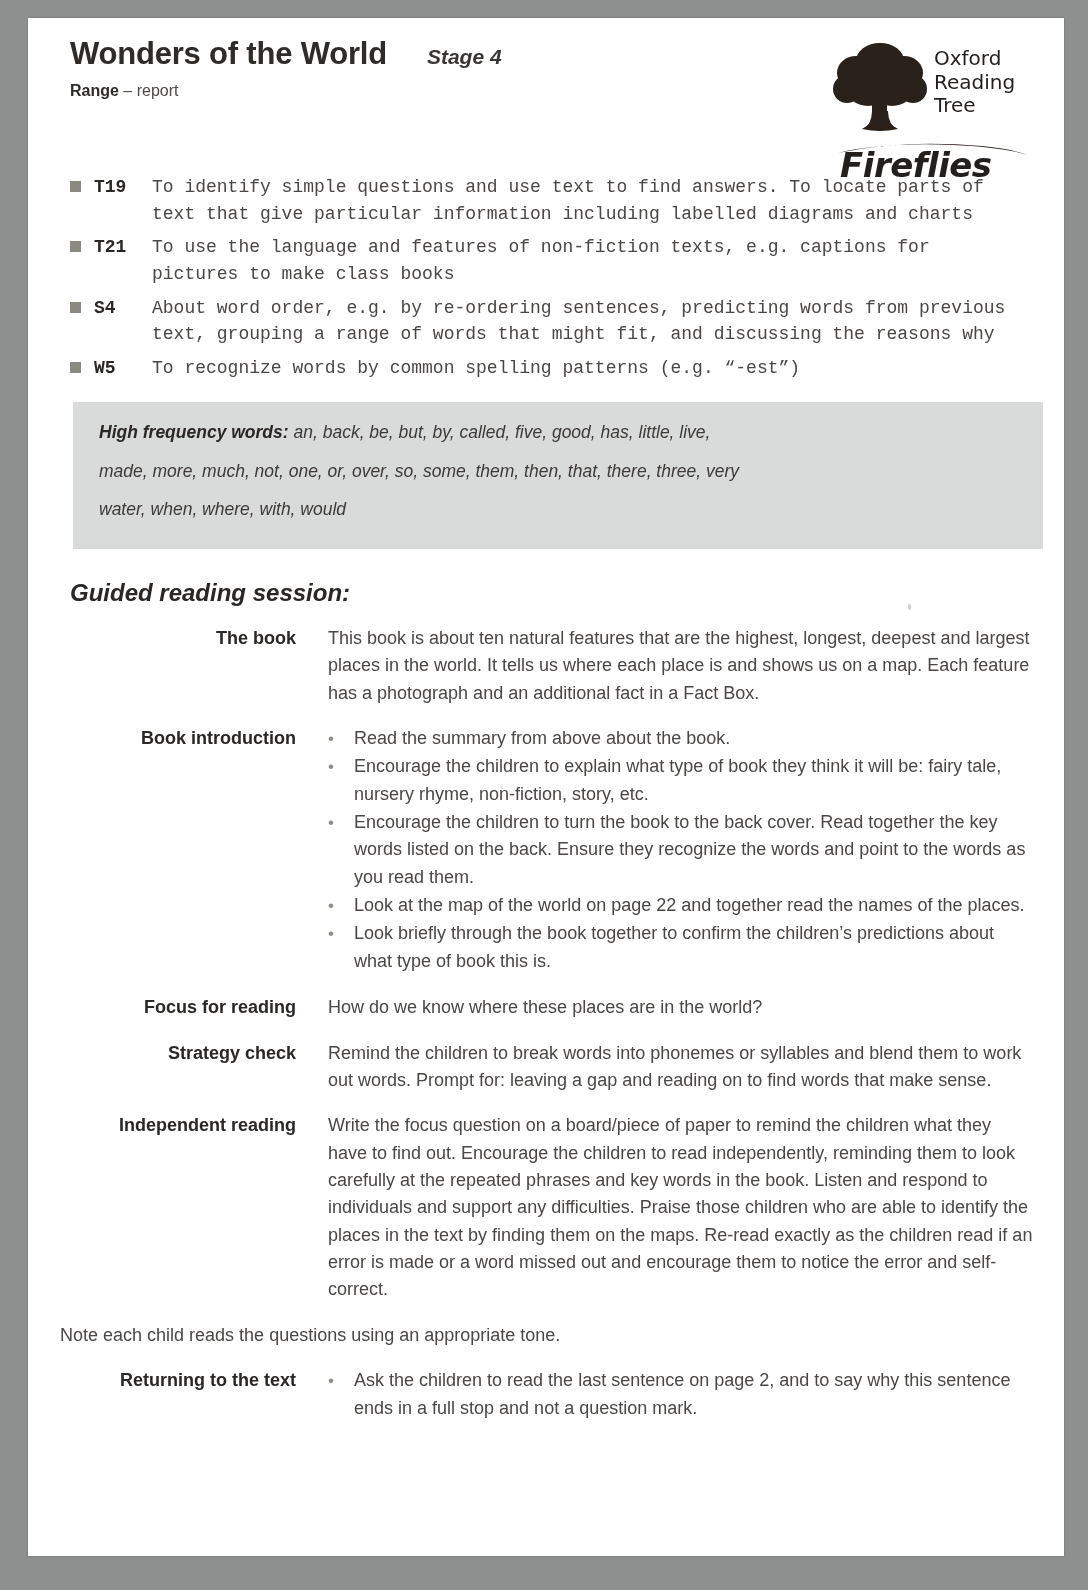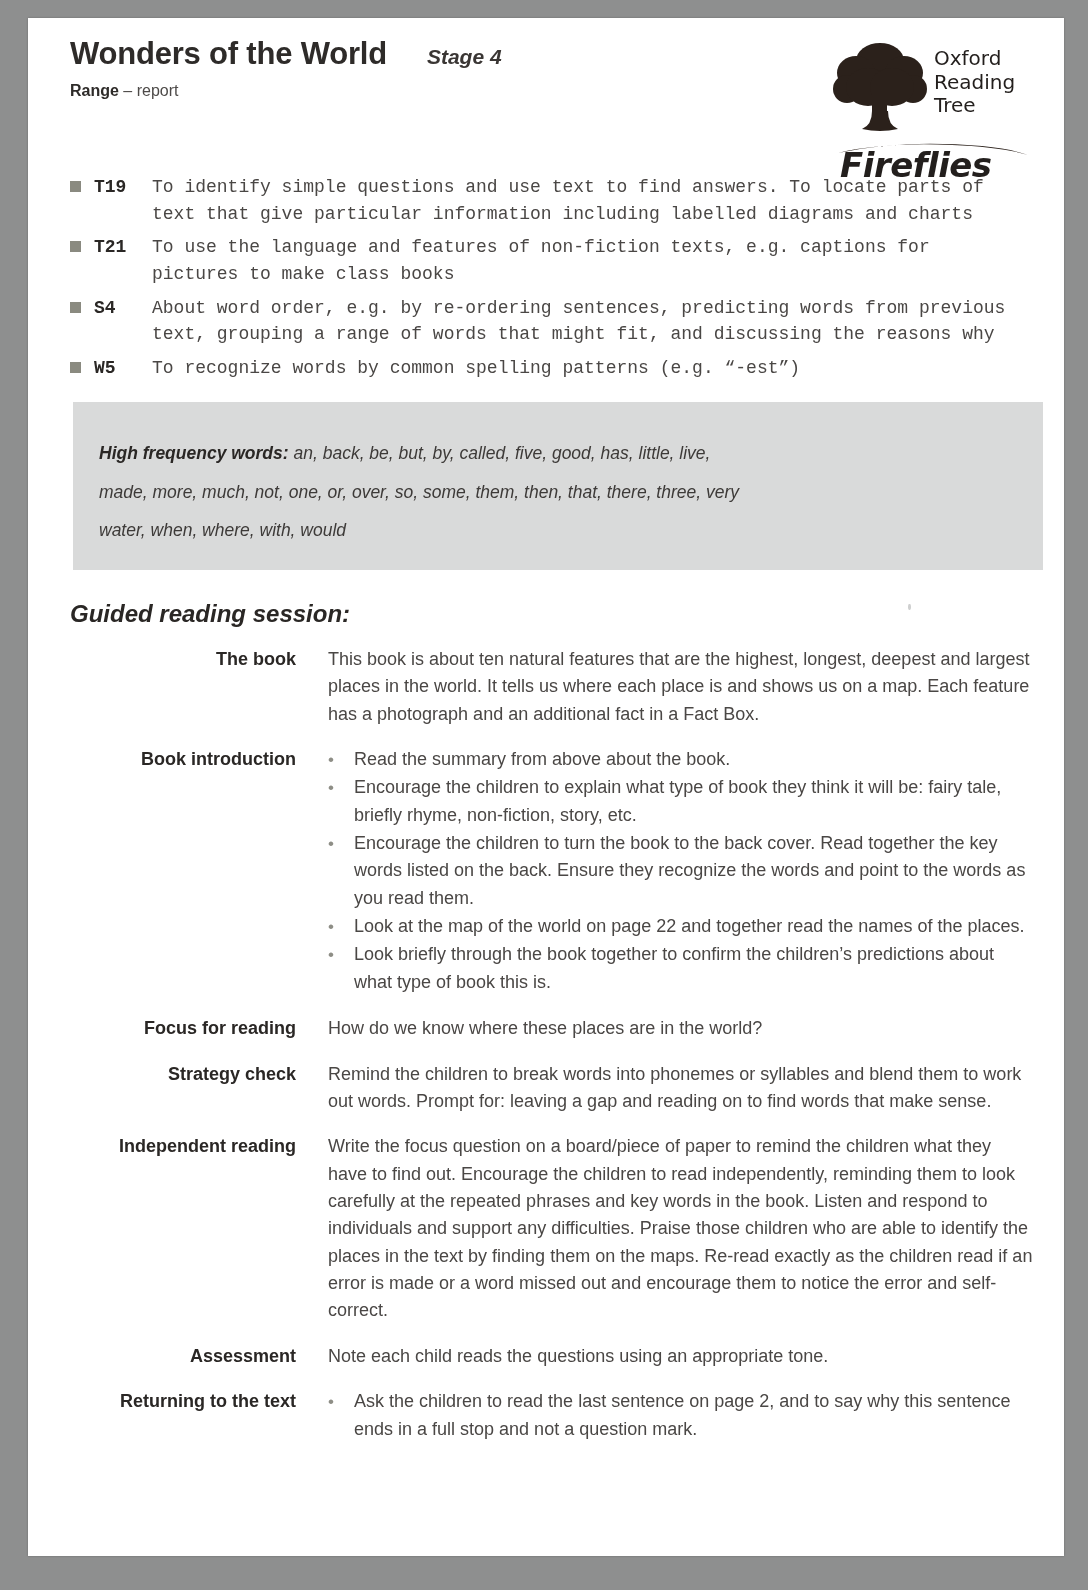--- a/index.html
+++ b/index.html
@@ -121,21 +121,21 @@
     flex: 1;
     font-size: 18px;
     color: #4a4745;
     line-height: 1.48;
   }
 
   
   .hf-box {
     margin: 21px 21px 0 45px;
     background: #d9dada;
-    padding: 32px 26px 20px 26px;
+    padding: 11px 26px 20px 26px;
   }
   .hf-line {
     font-size: 17.5px;
     font-style: italic;
     color: #3d3a38;
     line-height: 2.2;
   }
   .hf-label { font-weight: bold; color: #2a2725; }
 
   
@@ -294,21 +294,21 @@
     <div class="gr-section">
       <div class="gr-label">Book introduction</div>
       <div class="gr-body">
         <div class="gr-list">
           <div class="gr-li">
             <span class="gr-li-dot">•</span>
             <span class="gr-li-text">Read the summary from above about the book.</span>
           </div>
           <div class="gr-li">
             <span class="gr-li-dot">•</span>
-            <span class="gr-li-text">Encourage the children to explain what type of book they think it will be: fairy tale, briefly rhyme, non-fiction, story, etc.</span>
+            <span class="gr-li-text">Encourage the children to explain what type of book they think it will be: fairy tale, nursery rhyme, non-fiction, story, etc.</span>
           </div>
           <div class="gr-li">
             <span class="gr-li-dot">•</span>
             <span class="gr-li-text">Encourage the children to turn the book to the back cover. Read together the key words listed on the back. Ensure they recognize the words and point to the words as you read them.</span>
           </div>
           <div class="gr-li">
             <span class="gr-li-dot">•</span>
             <span class="gr-li-text">Look at the map of the world on page 22 and together read the names of the places.</span>
           </div>
           <div class="gr-li">
@@ -334,21 +334,20 @@
     </div>
 
     <div class="gr-section">
       <div class="gr-label">Independent reading</div>
       <div class="gr-body">
         <div class="gr-para">Write the focus question on a board/piece of paper to remind the children what they have to find out. Encourage the children to read independently, reminding them to look carefully at the repeated phrases and key words in the book. Listen and respond to individuals and support any difficulties. Praise those children who are able to identify the places in the text by finding them on the maps. Re-read exactly as the children read if an error is made or a word missed out and encourage them to notice the error and self-correct.</div>
       </div>
     </div>
 
     <div class="gr-section">
-      <div class="gr-label">Assessment</div>
       <div class="gr-body">
         <div class="gr-para">Note each child reads the questions using an appropriate tone.</div>
       </div>
     </div>
 
     <div class="gr-section">
       <div class="gr-label">Returning to the text</div>
       <div class="gr-body">
         <div class="gr-list">
           <div class="gr-li">

